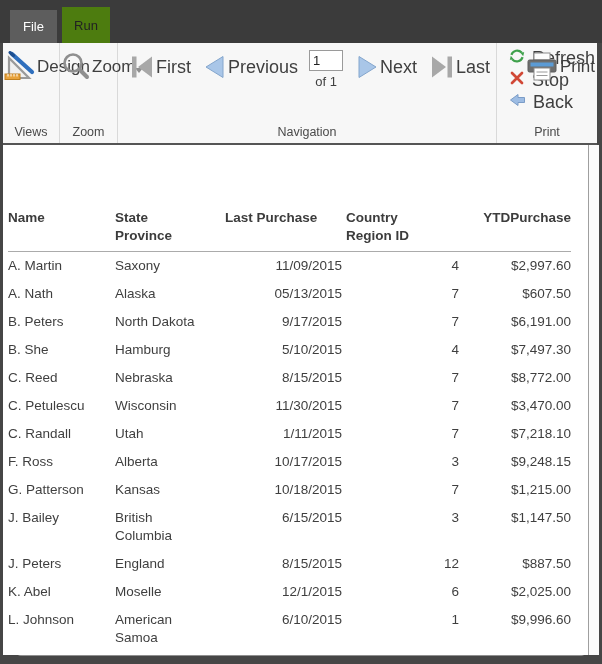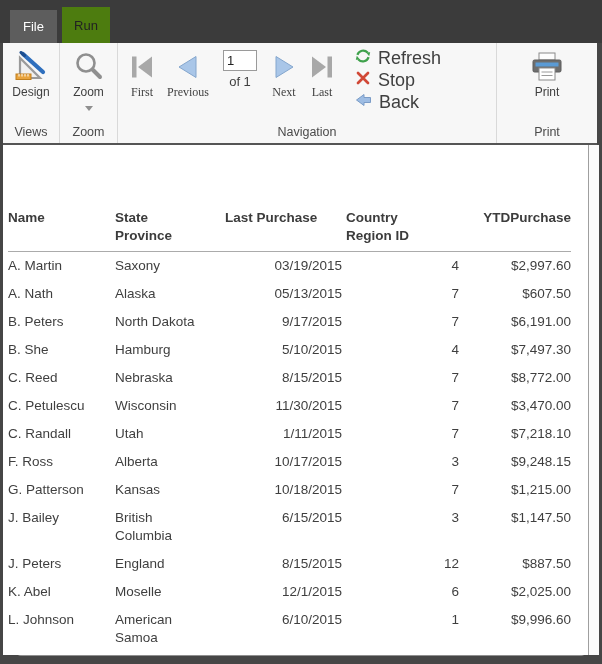--- a/index.html
+++ b/index.html
@@ -15,26 +15,26 @@
 
   
   .ribbon { position:absolute; top:43px; left:3px; width:594px; height:102px; background:#f7f7f7;
             border-bottom:2px solid #555; display:flex; }
   .rgroup { display:flex; flex-direction:column; border-right:1px solid #d9d9d9; }
   .rgroup:last-child { border-right:none; }
   .rgroup-content { flex:1; display:flex; align-items:flex-start; padding-top:6px; }
   .rgroup-label { height:19px; text-align:center; font-size:12.5px; color:#4a4a4a; line-height:17px; }
   .g-views { width:57px; } .g-zoom { width:58px; } .g-nav { width:379px; } .g-print { flex:1; }
 
-  .big-btn { display:flex; flex-direction:column; align-items:center; font-size:12px; color:#3f3f3f; cursor:default; }
+  .big-btn { display:flex; flex-direction:row; align-items:center; font-size:17px; color:#3f3f3f; cursor:default; }
   .big-btn .ico { height:36px; display:flex; align-items:center; justify-content:center; }
   .g-views .big-btn, .g-zoom .big-btn { width:100%; }
   .drop-arrow { margin-top:1px; }
 
-  .nav-btn { display:flex; flex-direction:column; align-items:center; font-size:12px; color:#3f3f3f;font-family:Liberation Serif, serif; }
+  .nav-btn { display:flex; align-items:center; font-size:18px; color:#3f3f3f; }
   .nav-btn .ico { height:36px; display:flex; align-items:center; justify-content:center; }
   .g-nav .rgroup-content { padding-left:10px; gap:11px; }
   .page-stack { display:flex; flex-direction:column; align-items:center; margin-top:1px; width:40px; }
   .page-input { width:34px; height:21px; border:1px solid #9a9a9a; font-size:13px; padding:1px 3px;
                 font-family:inherit; color:#222; background:#fff; }
   .page-of { font-size:13px; color:#3f3f3f; margin-top:3px; }
   .small-stack { display:flex; flex-direction:column; gap:5px; margin-left:8px; margin-top:1px; }
   .small-btn { display:flex; align-items:center; gap:7px; font-size:18px; color:#3f3f3f; height:17px; }
 
   .g-print .rgroup-content { justify-content:center; gap:6px; padding-top:6px; }
@@ -218,21 +218,21 @@
             <th class="th-state">State Province</th>
             <th class="th-last">Last Purchase</th>
             <th class="th-country">Country Region ID</th>
             <th class="th-ytd">YTDPurchase</th>
           </tr>
         </thead>
         <tbody>
             <tr>
     <td class="td-name">A. Martin</td>
     <td class="td-state">Saxony</td>
-    <td class="td-last">03/19/2015</td>
+    <td class="td-last">11/09/2015</td>
     <td class="td-country">4</td>
     <td class="td-ytd">$2,997.60</td>
   </tr>
             <tr>
     <td class="td-name">A. Nath</td>
     <td class="td-state">Alaska</td>
     <td class="td-last">05/13/2015</td>
     <td class="td-country">7</td>
     <td class="td-ytd">$607.50</td>
   </tr>

